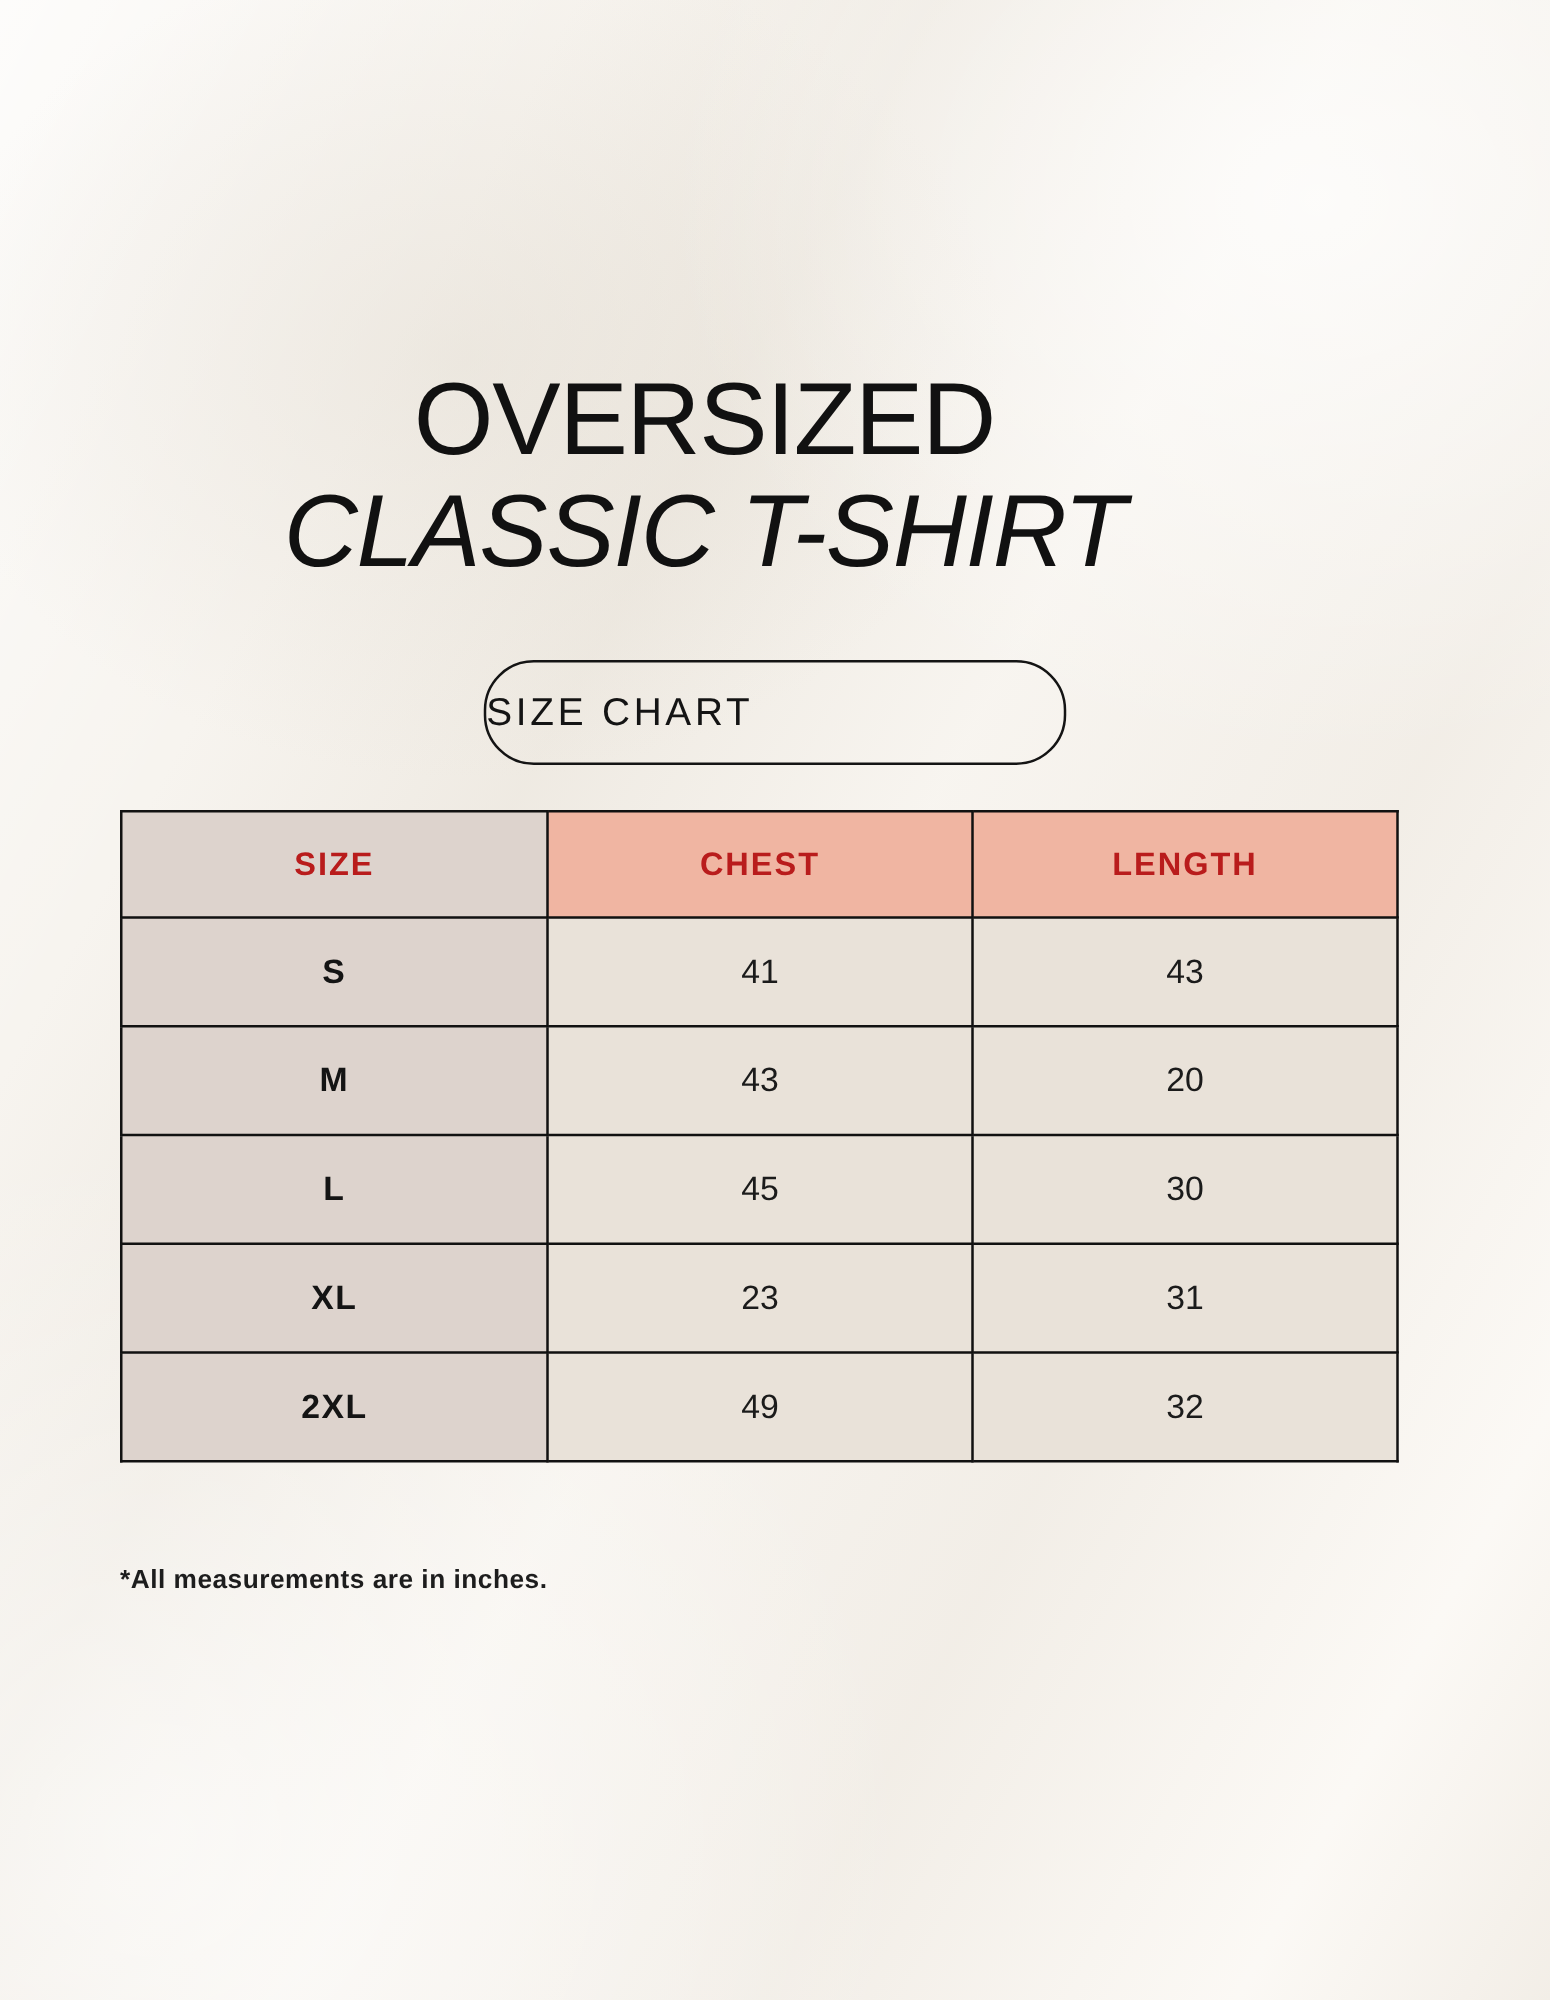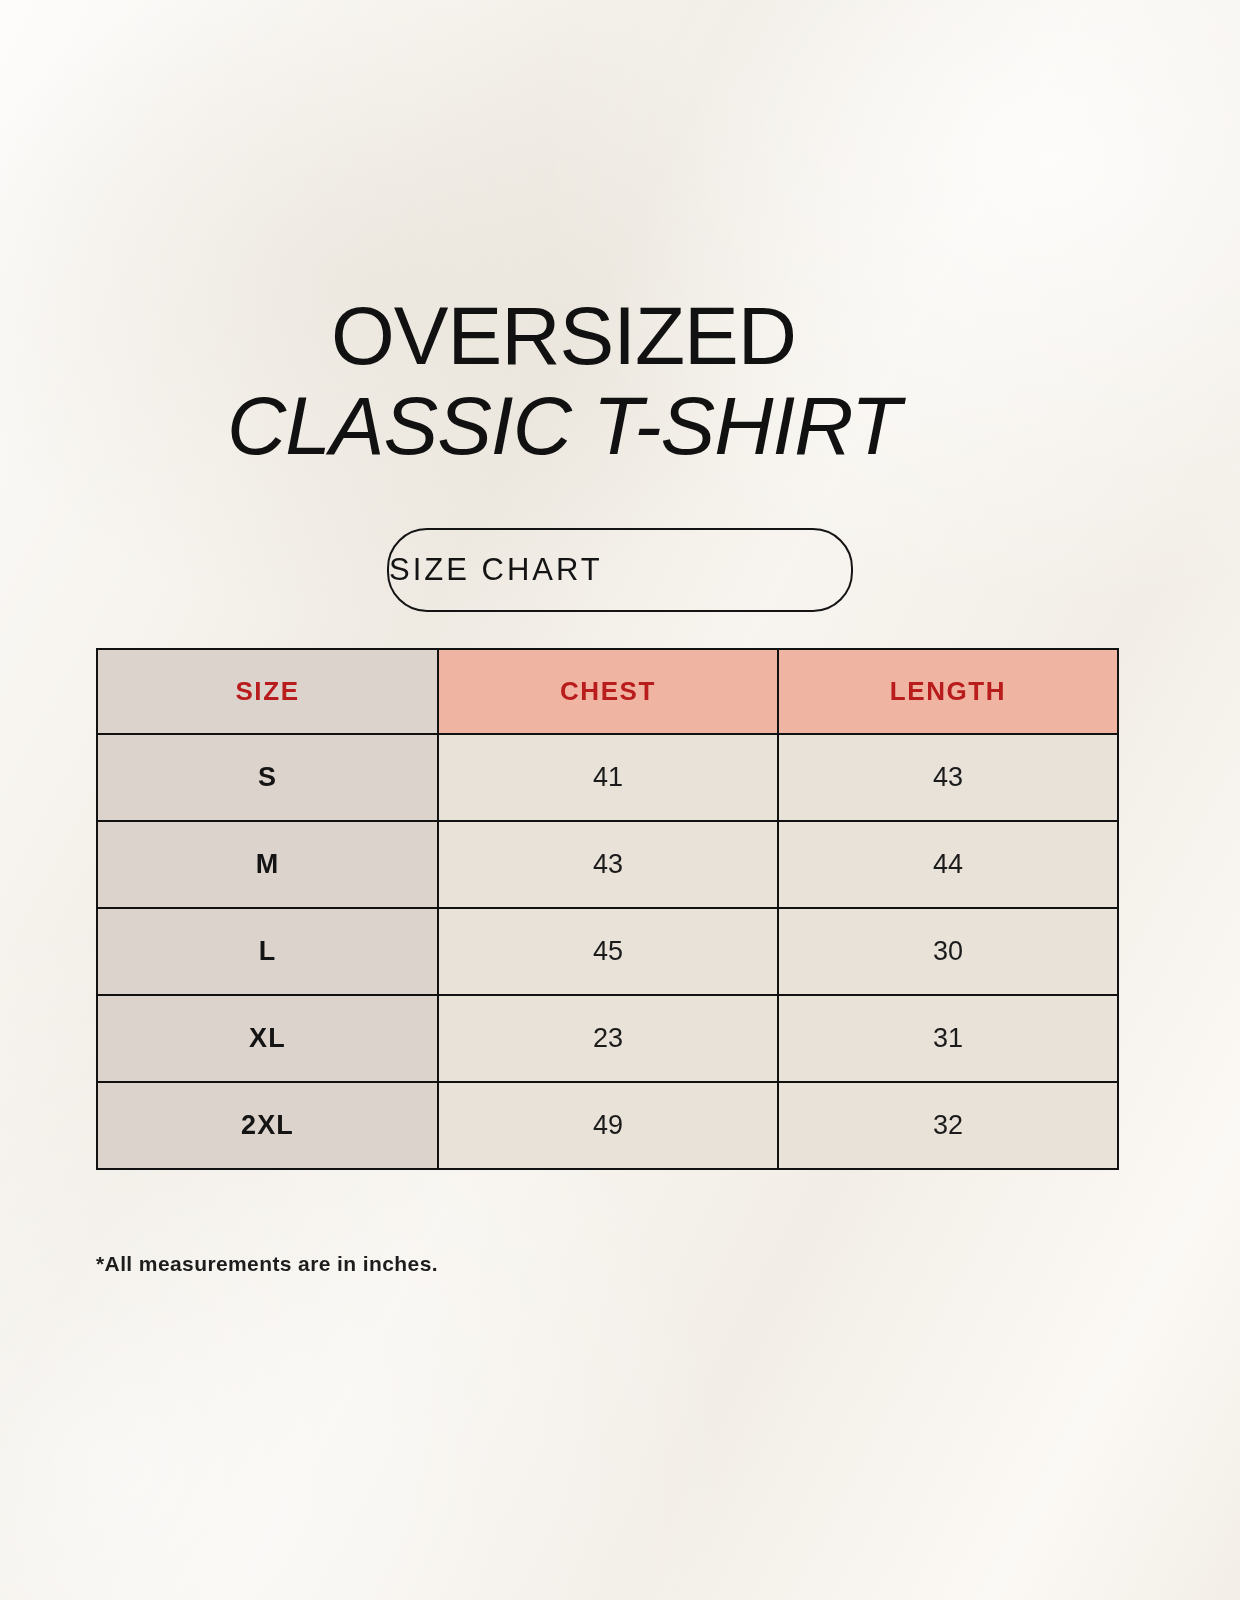--- a/index.html
+++ b/index.html
@@ -175,21 +175,21 @@
       </thead>
       <tbody>
         <tr>
           <td class="size-cell">S</td>
           <td class="value-cell">41</td>
           <td class="value-cell">43</td>
         </tr>
         <tr>
           <td class="size-cell">M</td>
           <td class="value-cell">43</td>
-          <td class="value-cell">44</td>
+          <td class="value-cell">20</td>
         </tr>
         <tr>
           <td class="size-cell">L</td>
           <td class="value-cell">45</td>
           <td class="value-cell">30</td>
         </tr>
         <tr>
           <td class="size-cell">XL</td>
           <td class="value-cell">23</td>
           <td class="value-cell">31</td>

